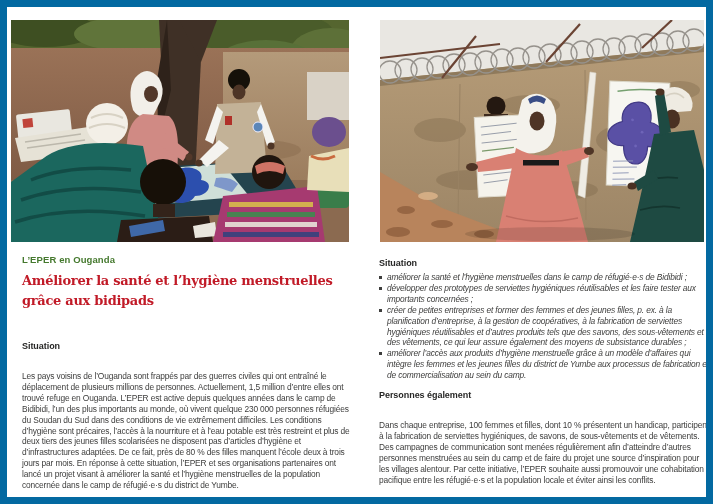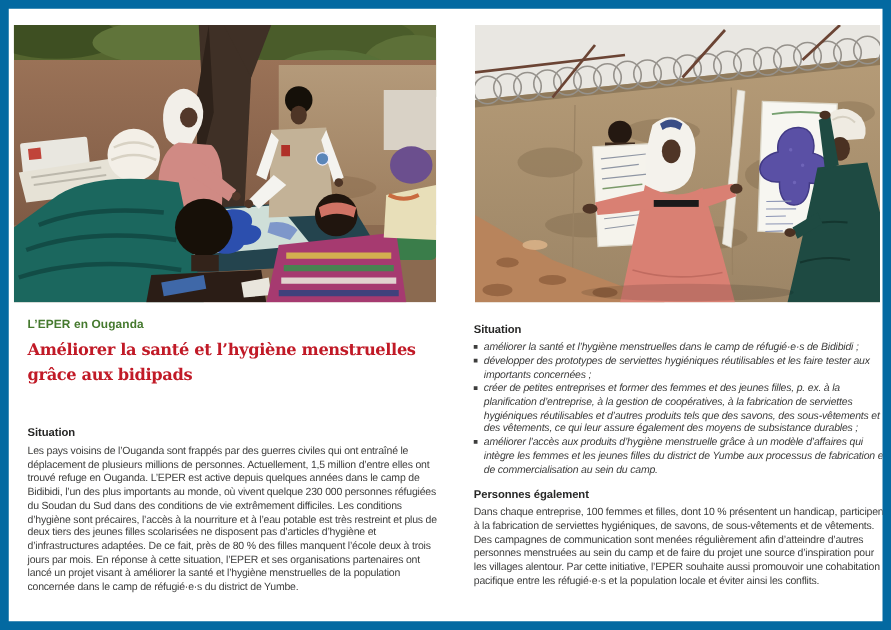--- a/index.html
+++ b/index.html
@@ -27,21 +27,21 @@
     font-size:13px; line-height:19.5px; font-weight:bold;
     color:#c11a27; letter-spacing:-.3px;
   }
   .section-h {
     font-size:9px; line-height:11px; font-weight:bold; color:#272726;
     letter-spacing:-.05px;
   }
   .mt-sec  { margin-top:31px; }
   .mt-sub  { margin-top:9px; }
   .body-text {
-    margin-top:3px;
+    margin-top:19px;
     font-size:8.4px; line-height:10.9px; color:#3d3d3c;
     letter-spacing:-.15px; text-align:left;
   }
   ul.obj-list { margin:3px 0 0 0; padding:0; list-style:none; }
   ul.obj-list li {
     position:relative; padding-left:8px;
     font-size:8.4px; line-height:10.9px; color:#3d3d3c; letter-spacing:-.15px;font-style:italic;
   }
   ul.obj-list li::before {
     content:""; position:absolute; left:0; top:4px;

